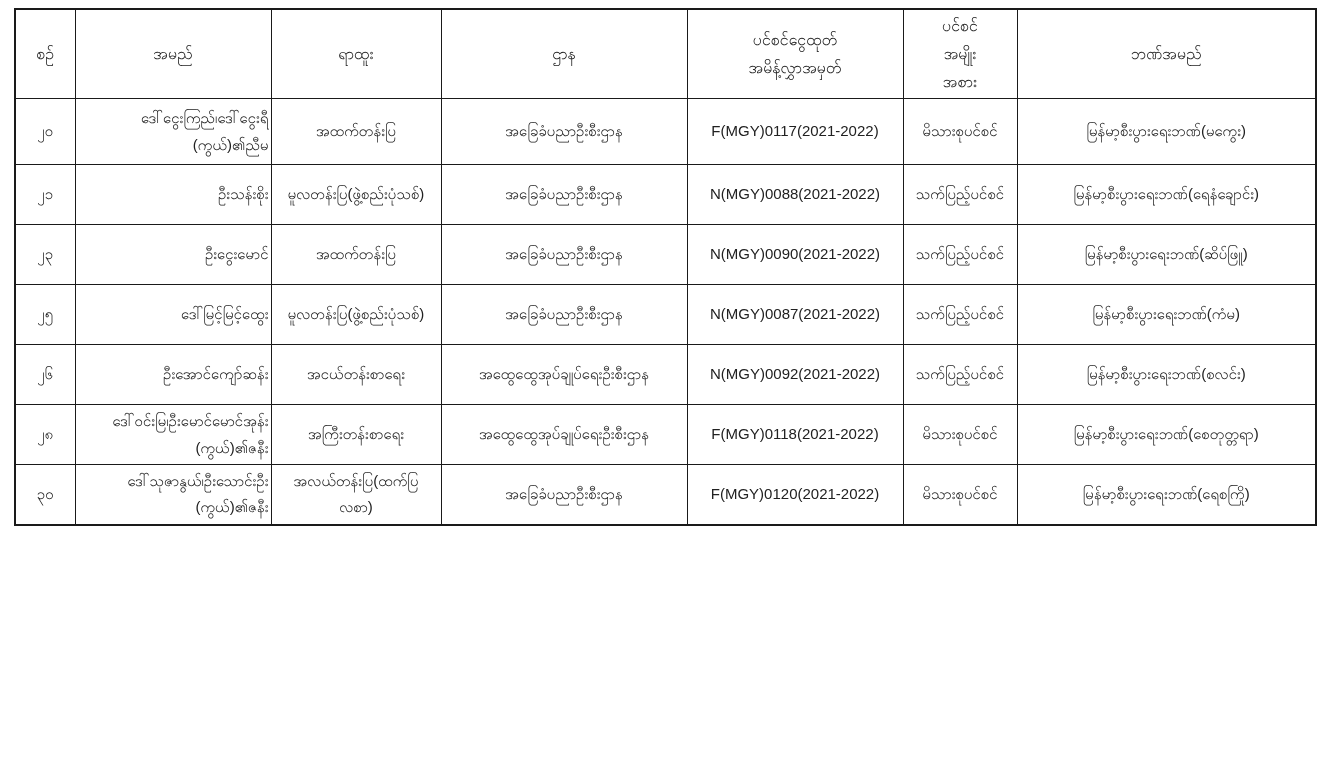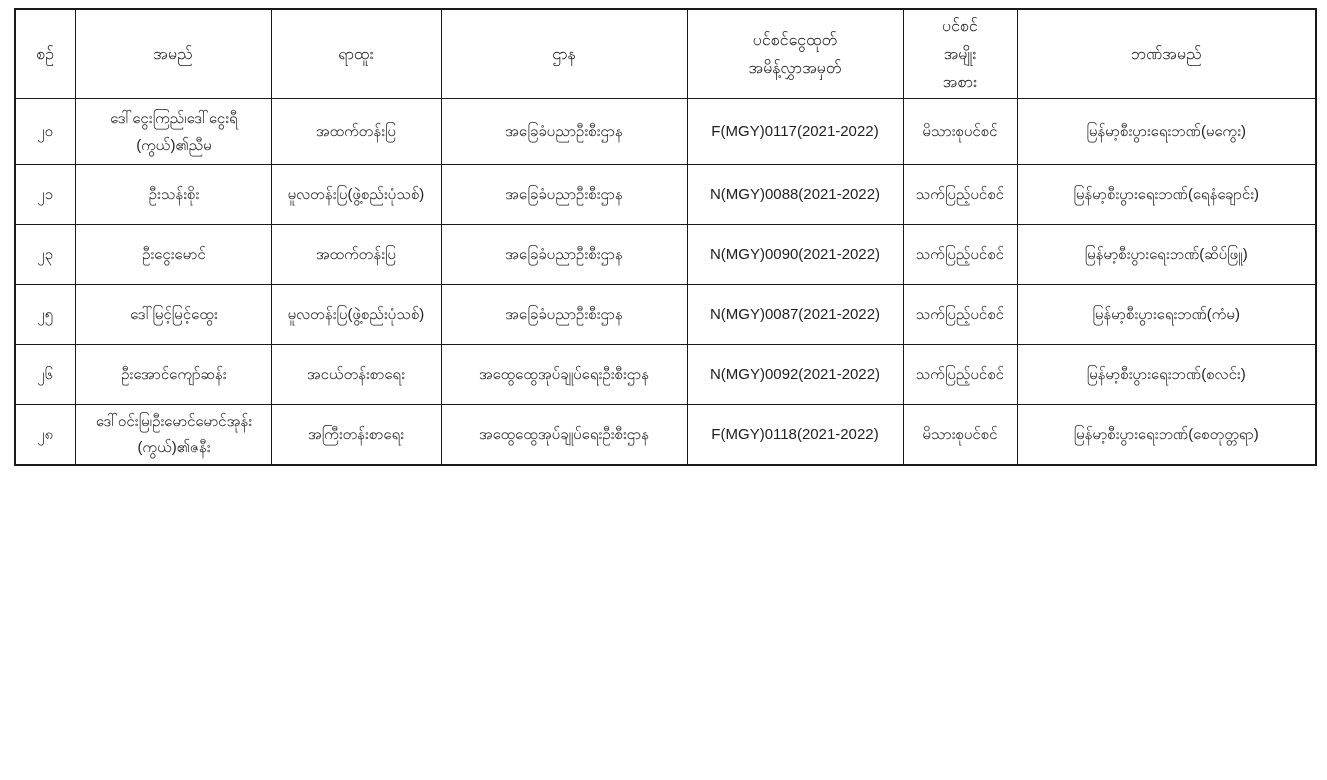--- a/index.html
+++ b/index.html
@@ -36,21 +36,21 @@
     padding: 2px 4px;
   }
   .pension-table td {
     font-size: 15px;
     text-align: center;
     height: 60px;
     padding: 2px 6px;
   }
   .pension-table tr.tall td { height: 66px; }
   .pension-table td.cell-name {
-    text-align: center;
+    text-align: right;
     padding: 2px 2px 2px 4px;
   }
   .pension-table td.cell-no { padding: 2px 4px; }
 </style>
 </head>
 <body>
 
 <div class="page">
   <table class="pension-table">
     <colgroup>
@@ -126,15 +126,25 @@
       <tr>
         <td class="cell-no">၂၈</td>
         <td class="cell-name">ဒေါ်ဝင်းမြ၊ဦးမောင်မောင်အုန်း
 (ကွယ်)၏ဇနီး</td>
         <td>အကြီးတန်းစာရေး</td>
         <td>အထွေထွေအုပ်ချုပ်ရေးဦးစီးဌာန</td>
         <td>F(MGY)0118(2021-2022)</td>
         <td>မိသားစုပင်စင်</td>
         <td>မြန်မာ့စီးပွားရေးဘဏ်(စေတုတ္တရာ)</td>
       </tr>
+      <tr>
+        <td class="cell-no">၃၀</td>
+        <td class="cell-name">ဒေါ်သုဇာနွယ်၊ဦးသောင်းဦး
+(ကွယ်)၏ဇနီး</td>
+        <td>အလယ်တန်းပြ(ထက်ပြလစာ)</td>
+        <td>အခြေခံပညာဦးစီးဌာန</td>
+        <td>F(MGY)0120(2021-2022)</td>
+        <td>မိသားစုပင်စင်</td>
+        <td>မြန်မာ့စီးပွားရေးဘဏ်(ရေစကြို)</td>
+      </tr>
     </tbody>
   </table>
 </div>
 
 </body></html>

